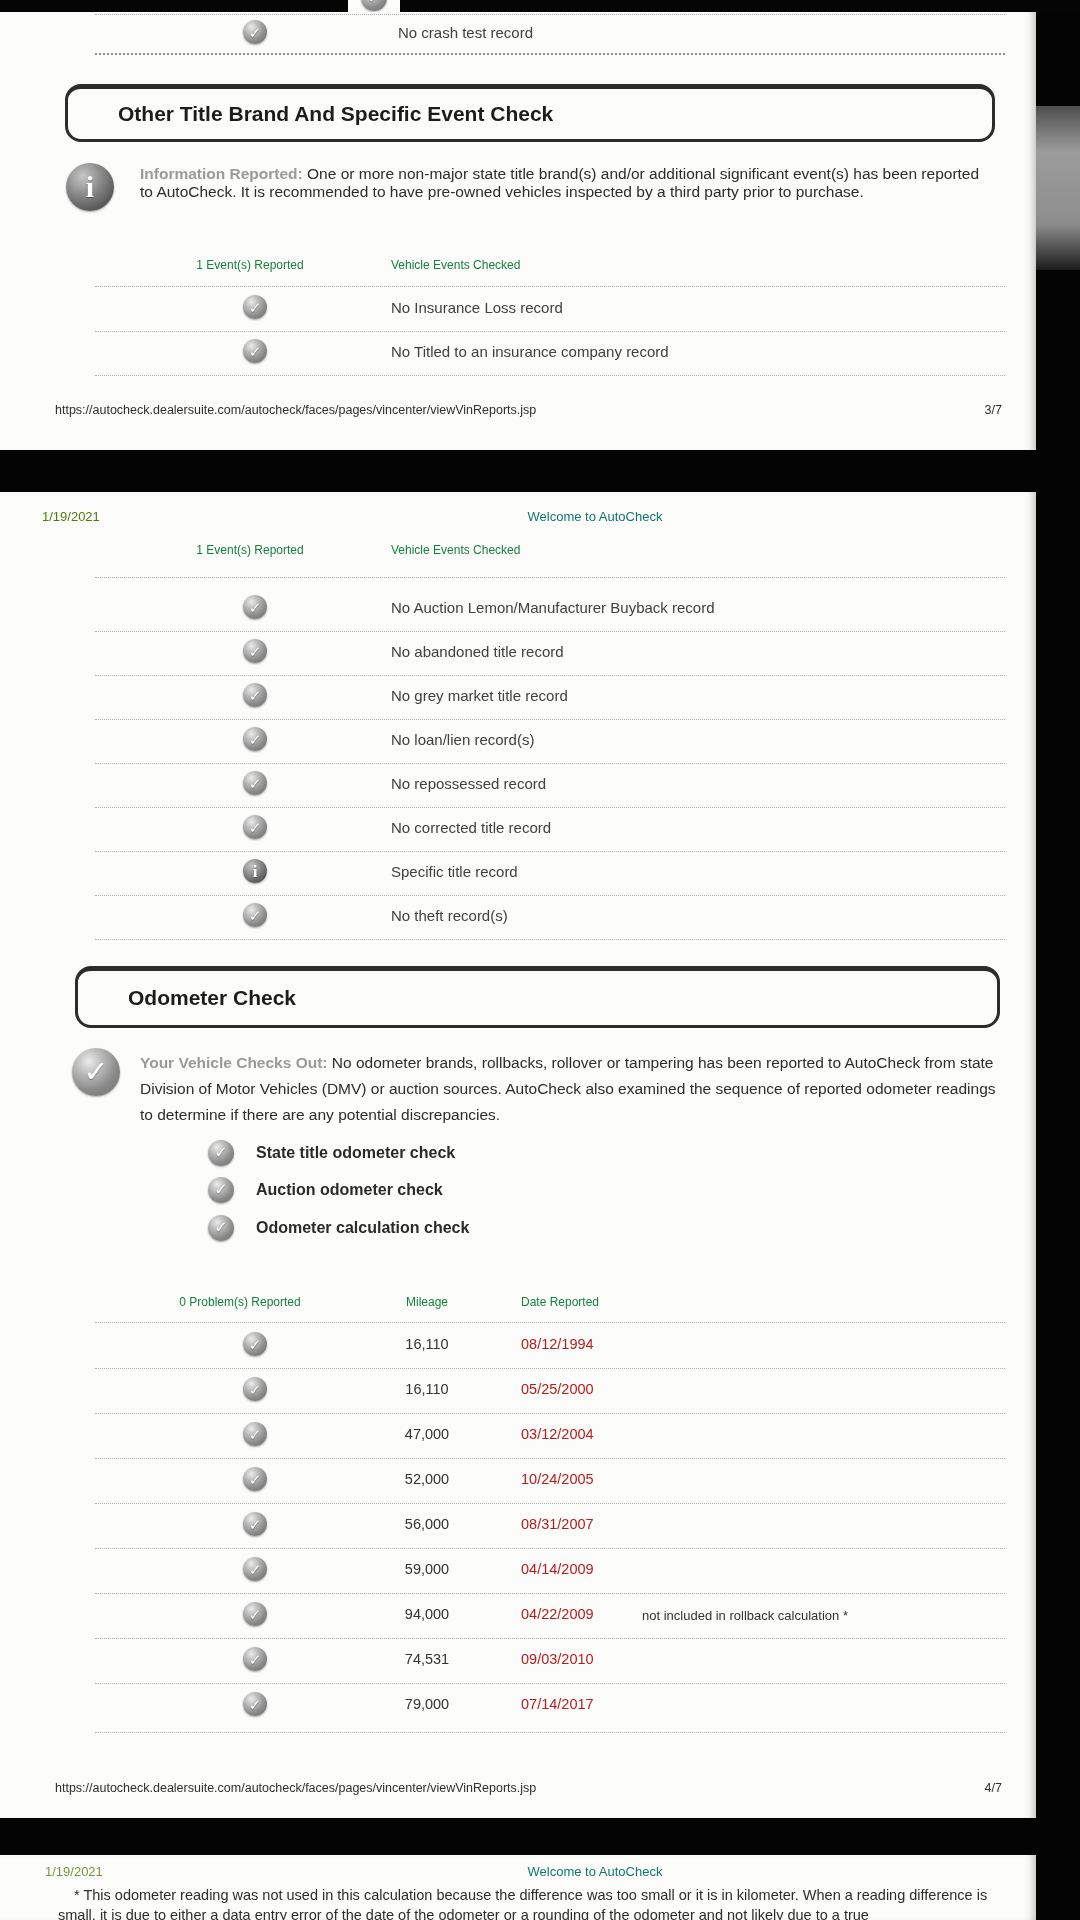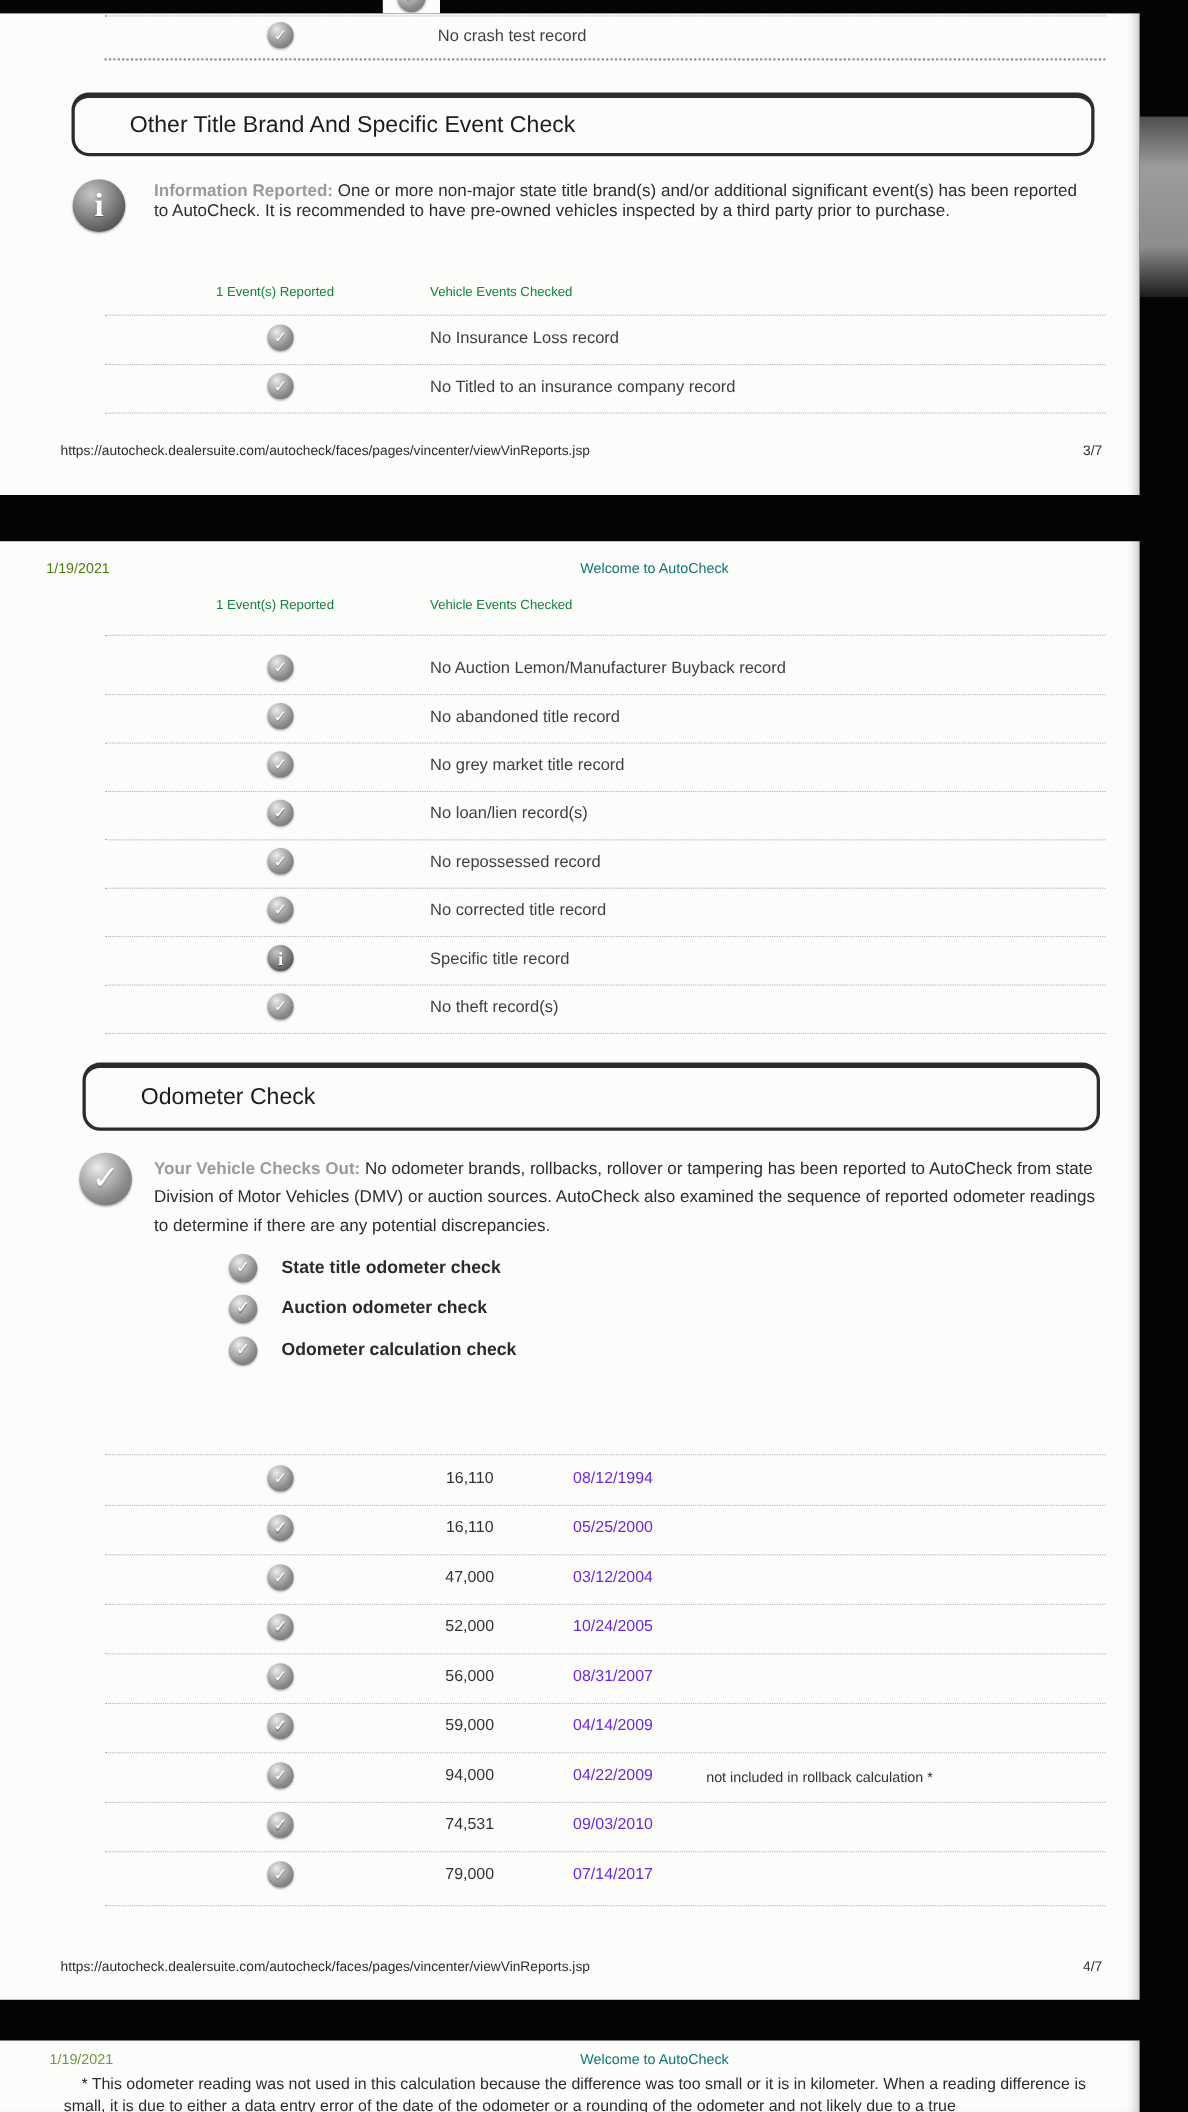--- a/index.html
+++ b/index.html
@@ -43,38 +43,38 @@
   .chk.big { width:48px; height:48px; }
   .chk.big i { font-size:30px; }
   .chk.mid { width:26px; height:26px; }
   .chk.mid i { font-size:16px; }
 
   
   .section-box {
     position:absolute; border:3px solid #2c2c2c; border-top-width:5px;
     border-radius:16px; display:flex; align-items:center; background:transparent;
   }
-  .section-box h2 { font-size:21px; font-weight:normal; color:#1c1c1c; padding-left:50px; }
+  .section-box h2 { font-size:21px; font-weight:bold; color:#1c1c1c; padding-left:50px; }
 
   .para { position:absolute; font-size:15.5px; line-height:18px; color:#2c2c2c; }
   .para .lead { color:#9a9a9a; font-weight:bold; }
 
   .hdr { position:absolute; font-weight:normal; font-size:12px; color:#15803d; }
   .col-count  { position:absolute; left:140px; width:220px; text-align:center; }
   .col-count2 { position:absolute; left:130px; width:220px; text-align:center; }
   .col-events { position:absolute; left:391px; }
   .col-mileage{ position:absolute; left:377px; width:100px; text-align:center; }
   .col-date   { position:absolute; left:521px; }
 
   .ev-row { position:absolute; left:0; width:100%; height:28px; }
   .ev-row .chk { position:absolute; left:243px; top:0; }
   .ev-label { position:absolute; left:391px; top:4px; font-size:15px; color:#404040; }
 
   .od-mileage { position:absolute; left:377px; width:100px; text-align:center; top:4px; font-size:14.5px; color:#333; }
-  .od-date    { position:absolute; left:521px; top:4px; font-size:14.5px; color:#6d28d9; }
+  .od-date    { position:absolute; left:521px; top:4px; font-size:14.5px; color:#b91c1c; }
   .od-note    { position:absolute; left:642px; top:6px; font-size:13px; color:#333; }
 
   .bold-row { position:absolute; left:0; width:100%; height:30px; }
   .bold-row .chk { position:absolute; left:208px; top:0; }
   .bold-row .lbl { position:absolute; left:256px; top:4px; font-weight:bold; font-size:16px; color:#2a2a2a; }
 
   .datestamp { position:absolute; left:42px; font-size:13px; color:#4d7c0f; }
   .welcome { position:absolute; left:595px; transform:translateX(-50%); font-size:13px; color:#0f766e; }
 
   .footer-url { position:absolute; left:55px; font-size:12.5px; color:#2e2e2e; }
@@ -245,20 +245,25 @@
         </span>
       <span class="lbl">Auction odometer check</span>
     </div>
     <div class="bold-row" style="top:723px">
       <span class="chk mid">
           <i>✓</i>
         </span>
       <span class="lbl">Odometer calculation check</span>
     </div>
 
+    <div class="hdr" style="top:803px; left:0; width:100%; height:20px;">
+      <span class="col-count2">0 Problem(s) Reported</span>
+      <span class="col-mileage">Mileage</span>
+      <span class="col-date">Date Reported</span>
+    </div>
     <div class="dotted" style="top:830px"></div>
 
     <div class="ev-row" style="top:840px">
       <span class="chk">
           <i>✓</i>
         </span>
       <span class="od-mileage">16,110</span>
       <span class="od-date">08/12/1994</span>
       <span class="od-note"></span>
     </div>

